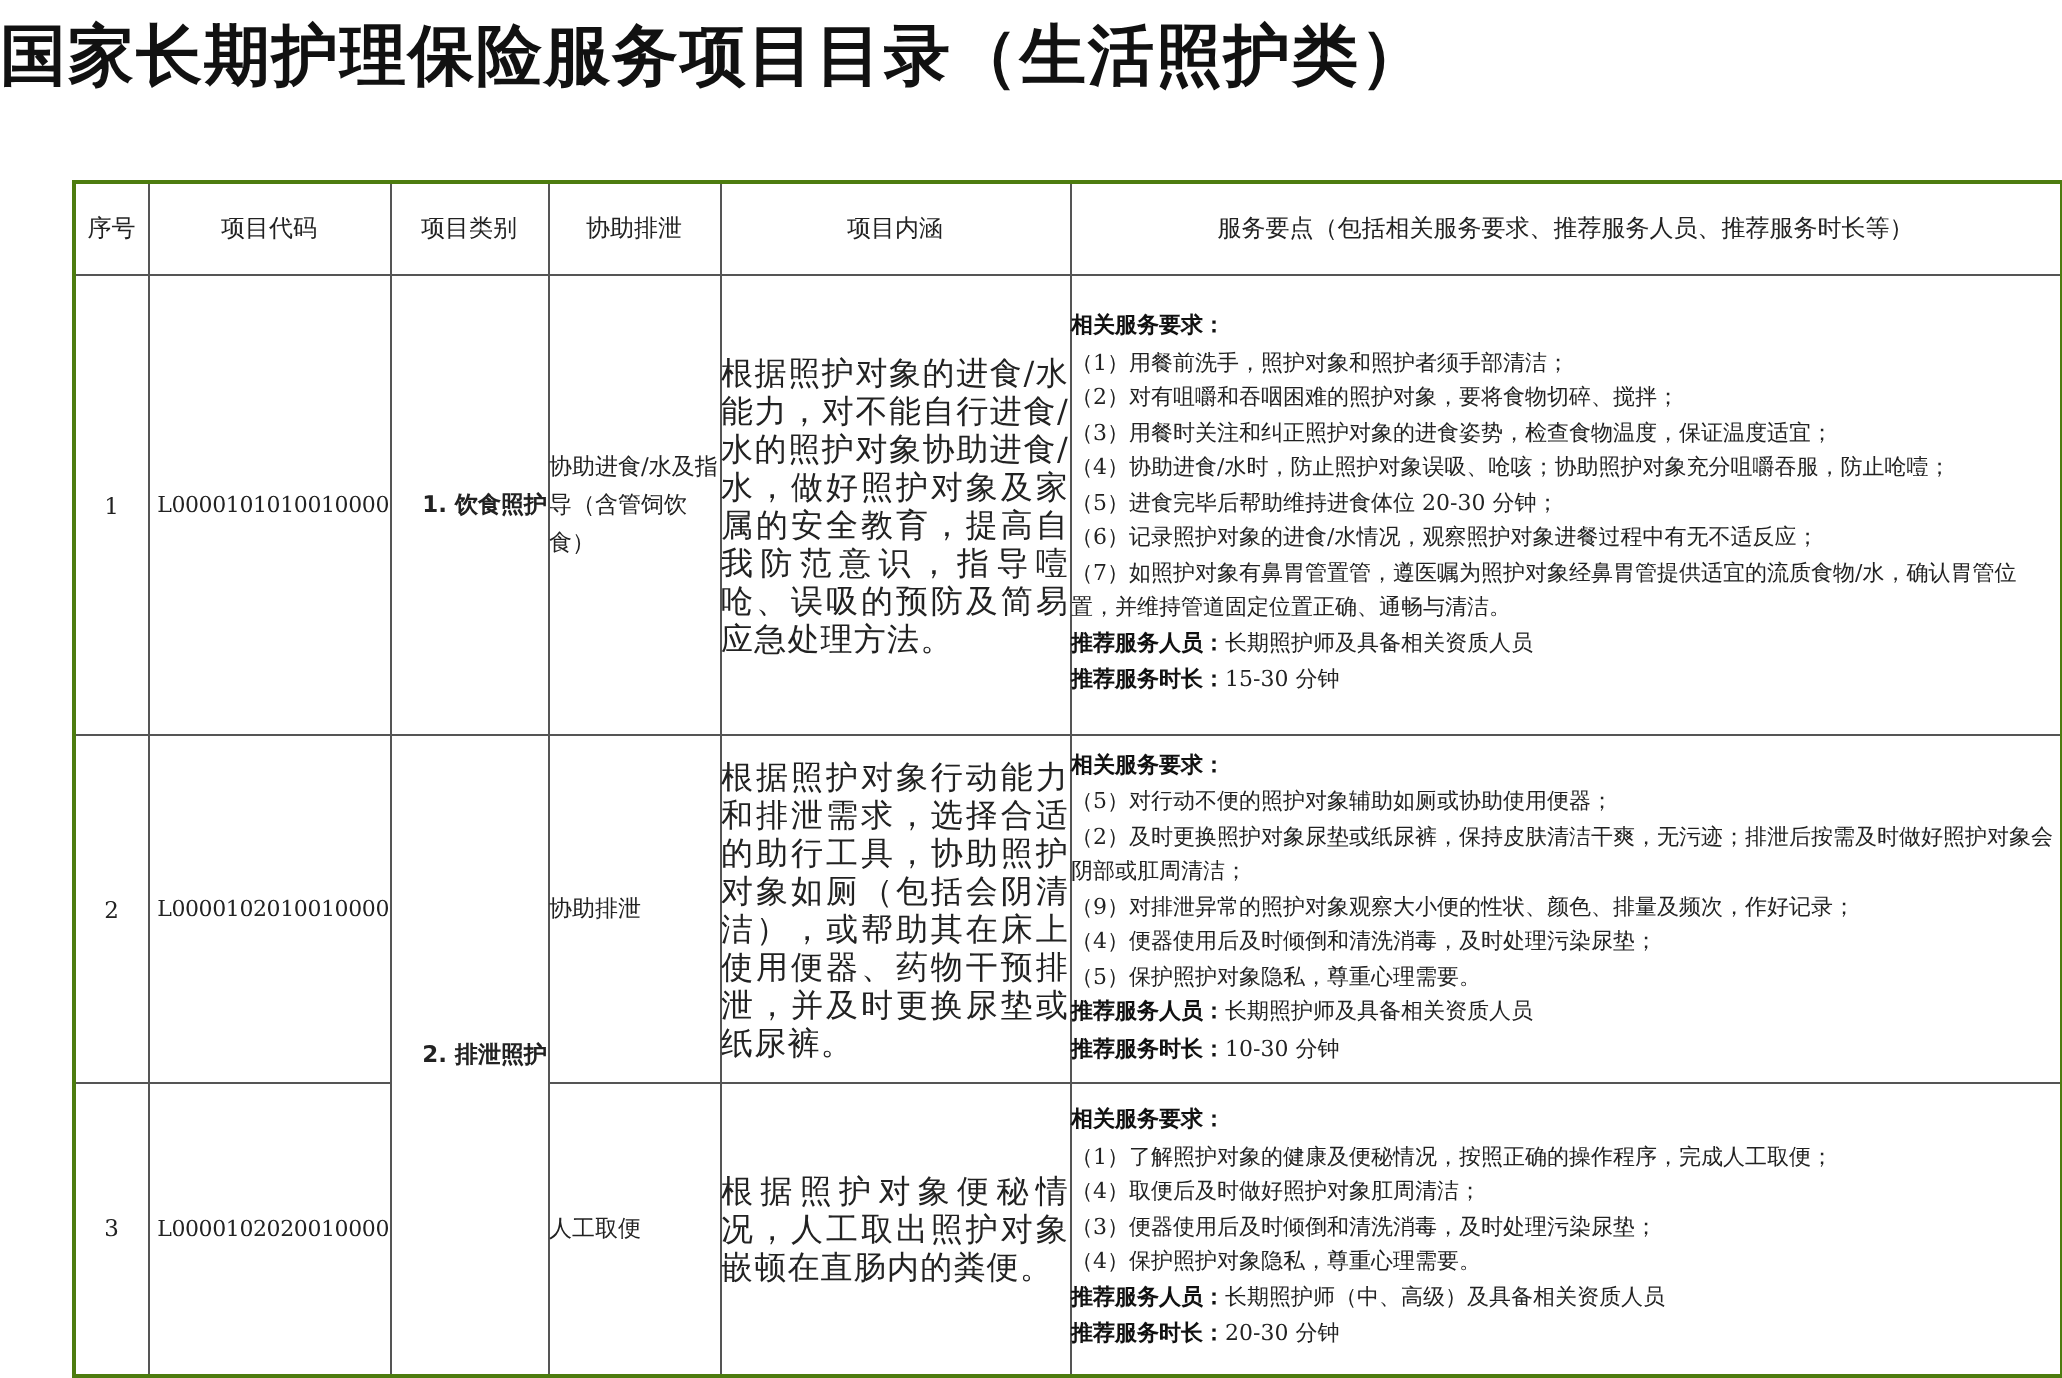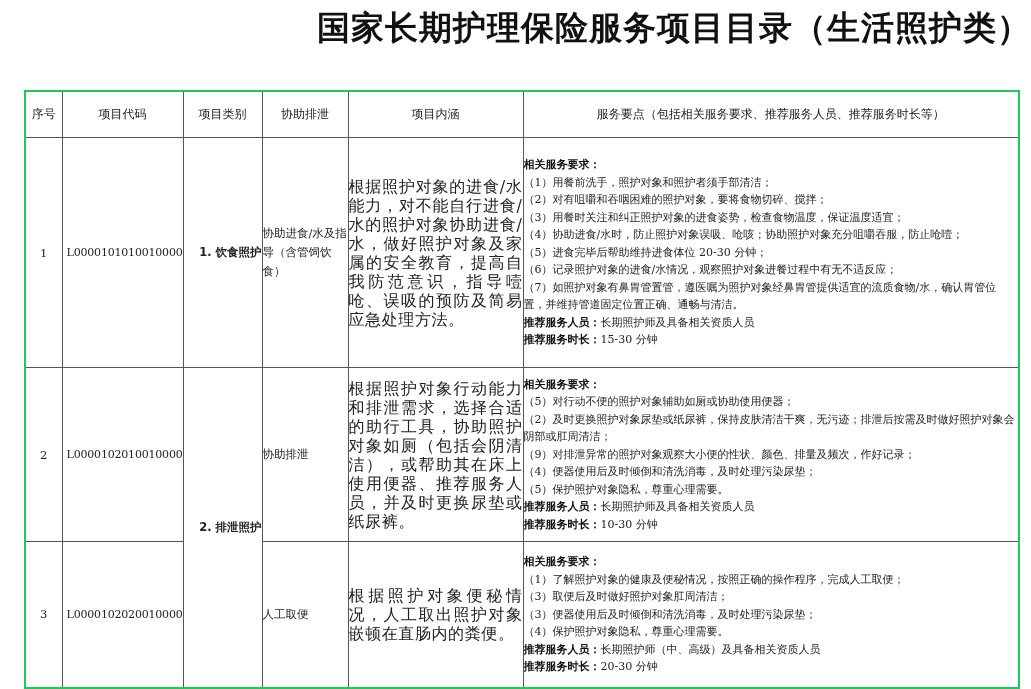--- a/index.html
+++ b/index.html
@@ -13,36 +13,36 @@
       position: relative;
       overflow: hidden;
       font-family: "DejaVu Serif", "Liberation Serif", serif;
       color: #222;
     }
     .doc-title {
       position: absolute;
       left: 0;
       top: 8px;
       width: 1031px;
-      text-align: right;
+      text-align: left;
       font-family: "DejaVu Sans", "Liberation Sans", sans-serif;
       font-weight: bold;
       font-size: 33px;
       line-height: 40px;
       letter-spacing: 1px;
       color: #111;
     }
     table.catalog {
       position: absolute;
-      left: 24px;
+      left: 36px;
       top: 90px;
       width: 994px;
       border-collapse: collapse;
       table-layout: fixed;
-      border: 2px solid #22c55e;
+      border: 2px solid #4d7c0f;
     }
     table.catalog th, table.catalog td {
       border: 1px solid #555;
       padding: 0;
       vertical-align: middle;
     }
     table.catalog th {
       font-family: "DejaVu Sans", "Liberation Sans", sans-serif;
       font-weight: normal;
       font-size: 12px;
@@ -146,42 +146,42 @@
         <span class="pt-line"><span class="pt-label">推荐服务人员：</span><span>长期照护师及具备相关资质人员</span></span>
         <span class="pt-line"><span class="pt-label">推荐服务时长：</span><span>15-30 分钟</span></span>
       </td>
     </tr>
 
     <tr class="row2">
       <td class="c-seq">2</td>
       <td class="c-code">L0000102010010000</td>
       <td class="c-cat merged" rowspan="2">2. 排泄照护</td>
       <td class="c-name">协助排泄</td>
-      <td class="c-desc">根据照护对象行动能力和排泄需求，选择合适的助行工具，协助照护对象如厕（包括会阴清洁），或帮助其在床上使用便器、推荐服务人员，并及时更换尿垫或纸尿裤。</td>
+      <td class="c-desc">根据照护对象行动能力和排泄需求，选择合适的助行工具，协助照护对象如厕（包括会阴清洁），或帮助其在床上使用便器、药物干预排泄，并及时更换尿垫或纸尿裤。</td>
       <td class="c-points">
         <span class="pt-line pt-head">相关服务要求：</span>
         <span class="pt-line">（5）对行动不便的照护对象辅助如厕或协助使用便器；</span>
         <span class="pt-line">（2）及时更换照护对象尿垫或纸尿裤，保持皮肤清洁干爽，无污迹；排泄后按需及时做好照护对象会阴部或肛周清洁；</span>
         <span class="pt-line">（9）对排泄异常的照护对象观察大小便的性状、颜色、排量及频次，作好记录；</span>
         <span class="pt-line">（4）便器使用后及时倾倒和清洗消毒，及时处理污染尿垫；</span>
         <span class="pt-line">（5）保护照护对象隐私，尊重心理需要。</span>
         <span class="pt-line"><span class="pt-label">推荐服务人员：</span><span>长期照护师及具备相关资质人员</span></span>
         <span class="pt-line"><span class="pt-label">推荐服务时长：</span><span>10-30 分钟</span></span>
       </td>
     </tr>
 
     <tr class="row3">
       <td class="c-seq">3</td>
       <td class="c-code">L0000102020010000</td>
       <td class="c-name">人工取便</td>
       <td class="c-desc">根据照护对象便秘情况，人工取出照护对象嵌顿在直肠内的粪便。</td>
       <td class="c-points">
         <span class="pt-line pt-head">相关服务要求：</span>
         <span class="pt-line">（1）了解照护对象的健康及便秘情况，按照正确的操作程序，完成人工取便；</span>
-        <span class="pt-line">（3）取便后及时做好照护对象肛周清洁；</span>
+        <span class="pt-line">（4）取便后及时做好照护对象肛周清洁；</span>
         <span class="pt-line">（3）便器使用后及时倾倒和清洗消毒，及时处理污染尿垫；</span>
         <span class="pt-line">（4）保护照护对象隐私，尊重心理需要。</span>
         <span class="pt-line"><span class="pt-label">推荐服务人员：</span><span>长期照护师（中、高级）及具备相关资质人员</span></span>
         <span class="pt-line"><span class="pt-label">推荐服务时长：</span><span>20-30 分钟</span></span>
       </td>
     </tr>
   </tbody>
 </table>
 
 </body></html>

